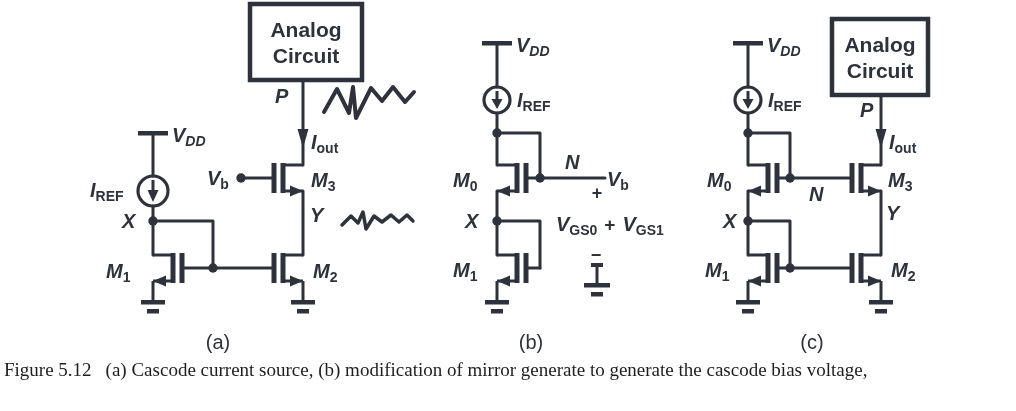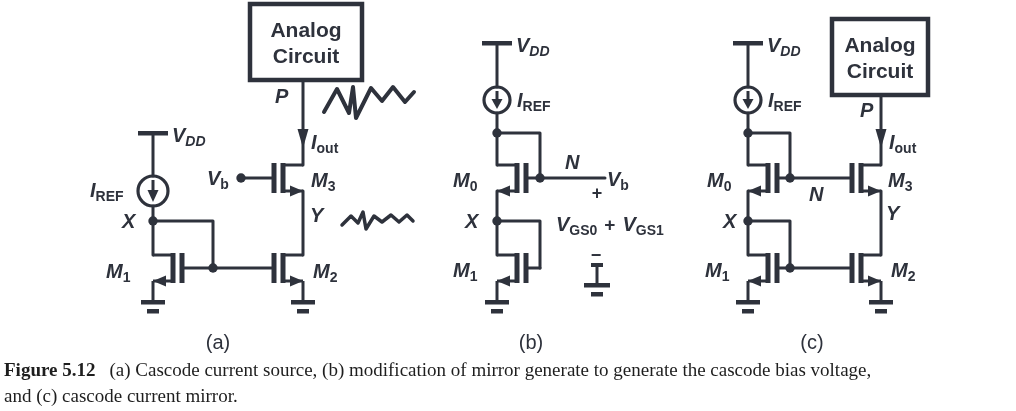--- a/index.html
+++ b/index.html
@@ -7,21 +7,21 @@
   svg{position:absolute;left:0;top:0;}
   text.lbl{font-family:"Liberation Sans",sans-serif;font-weight:700;font-style:italic;font-size:20px;fill:var(--ink);}
   text.lbl .sub{font-size:14px;font-style:normal;}
   text.lbl .subi{font-size:14px;font-style:italic;}
   text.lbl .op{font-size:19px;font-style:normal;}
   text.boxlbl{font-family:"Liberation Sans",sans-serif;font-weight:700;font-style:normal;font-size:21px;fill:var(--ink);text-anchor:middle;}
   text.caplbl{font-family:"Liberation Sans",sans-serif;font-weight:400;font-style:normal;font-size:20px;fill:var(--ink);text-anchor:middle;}
   text.sign{font-family:"Liberation Sans",sans-serif;font-weight:700;font-style:normal;font-size:18px;fill:var(--ink);text-anchor:middle;}
   #caption{position:absolute;left:4px;top:357px;width:1010px;
     font-family:"Liberation Serif",serif;font-size:19px;line-height:26px;color:var(--cap);}
-  #caption .tag{font-weight:700;}
+  #caption .tag{font-weight:400;}
   #caption .sp{display:inline-block;width:14px;}
 </style>
 </head>
 <body>
 
 <div id="figure-wrap">
 
 <svg width="1016" height="356" viewBox="0 0 1016 356">
   <g id="gfx">
         <polyline points="303,80 303,165" fill="none" stroke="#2e323c" stroke-width="3" stroke-linejoin="round" stroke-linecap="round"></polyline>
@@ -218,16 +218,15 @@
   <text class="lbl" x="860" y="117">P</text>
   <text class="lbl" x="889" y="149"><tspan>I</tspan><tspan class="sub" dy="4">out</tspan></text>
   <text class="lbl" x="886" y="220">Y</text>
   <text class="boxlbl" x="880" y="52">Analog</text>
   <text class="boxlbl" x="880" y="78">Circuit</text>
   <text class="caplbl" x="812" y="349">(c)</text>
 </svg>
 
 <div id="caption">
       <div><span class="tag">Figure 5.12</span><span class="sp"></span><span>(a) Cascode current source, (b) modification of mirror generate to generate the cascode bias voltage,</span></div>
-      <div>and (c) cascode current mirror.</div>
     </div>
 
 </div>
 
 </body></html>

